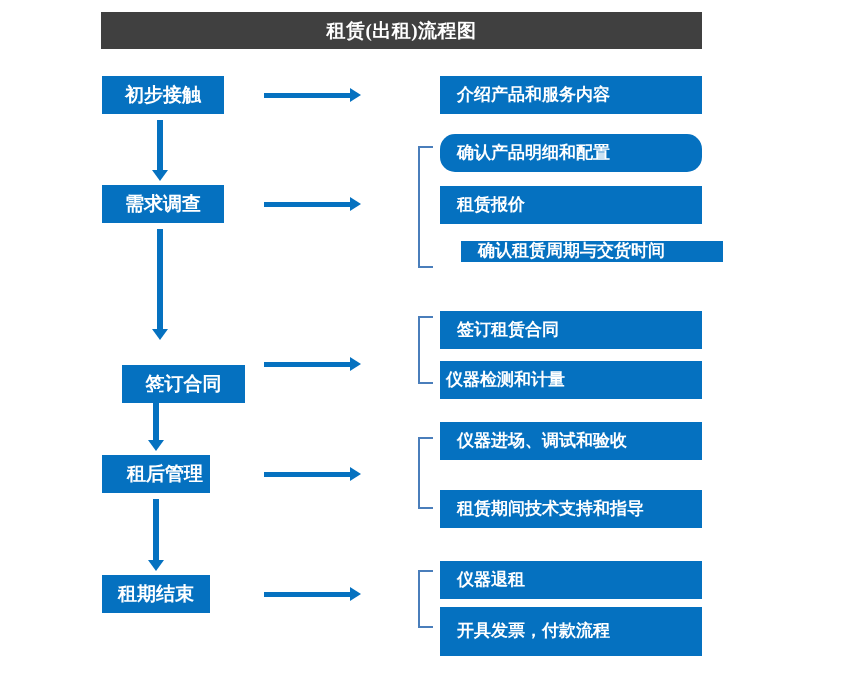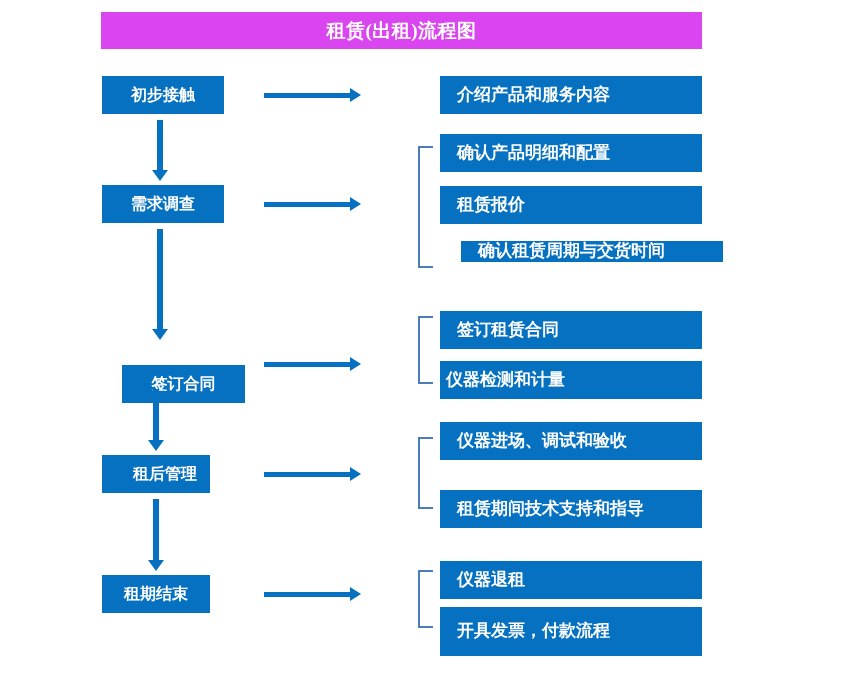--- a/index.html
+++ b/index.html
@@ -22,21 +22,21 @@
     background: #ffffff;
   }
 
   
   .title-bar {
     position: absolute;
     left: 101px;
     top: 12px;
     width: 601px;
     height: 37px;
-    background: #d946ef;
+    background: #404040;
     color: #ffffff;
     display: flex;
     align-items: center;
     justify-content: center;
     font-size: 19px;
     font-weight: bold;
     letter-spacing: 0.5px;
     box-sizing: border-box;
   }
 
@@ -46,21 +46,21 @@
     background: #0571c0;
     color: #ffffff;
     font-weight: bold;
     display: flex;
     align-items: center;
     box-sizing: border-box;
     line-height: 1.1;
     white-space: nowrap;
   }
   .node.left {
-    font-size: 16px;
+    font-size: 19px;
     justify-content: center;
     padding: 0 6px;
   }
   .node.right {
     font-size: 17px;
     justify-content: flex-start;
     padding-left: 17px;
   }
 
   
@@ -181,21 +181,21 @@
   <div class="bracket" style="left:418px; top:146px; width:15px; height:122px;"></div>
 
   <div class="bracket" style="left:418px; top:316px; width:15px; height:68px;"></div>
 
   <div class="bracket" style="left:418px; top:437px; width:15px; height:72px;"></div>
 
   <div class="bracket" style="left:418px; top:570px; width:15px; height:58px;"></div>
 
   <div class="node right" style="left:440px; top:76px; width:262px; height:38px;">介绍产品和服务内容</div>
 
-  <div class="node right" style="left:440px; top:134px; width:262px; height:38px;">确认产品明细和配置</div>
+  <div class="node right" style="left:440px; top:134px; width:262px; height:38px;border-radius:15px;">确认产品明细和配置</div>
 
   <div class="node right" style="left:440px; top:186px; width:262px; height:38px;">租赁报价</div>
 
   <div class="node right" style="left:461px; top:241px; width:262px; height:21px;">确认租赁周期与交货时间</div>
 
   <div class="node right" style="left:440px; top:311px; width:262px; height:38px;">签订租赁合同</div>
 
   <div class="node right" style="left:440px; top:361px; width:262px; height:38px;padding-left:6px;">仪器检测和计量</div>
 
   <div class="node right" style="left:440px; top:422px; width:262px; height:38px;">仪器进场、调试和验收</div>

